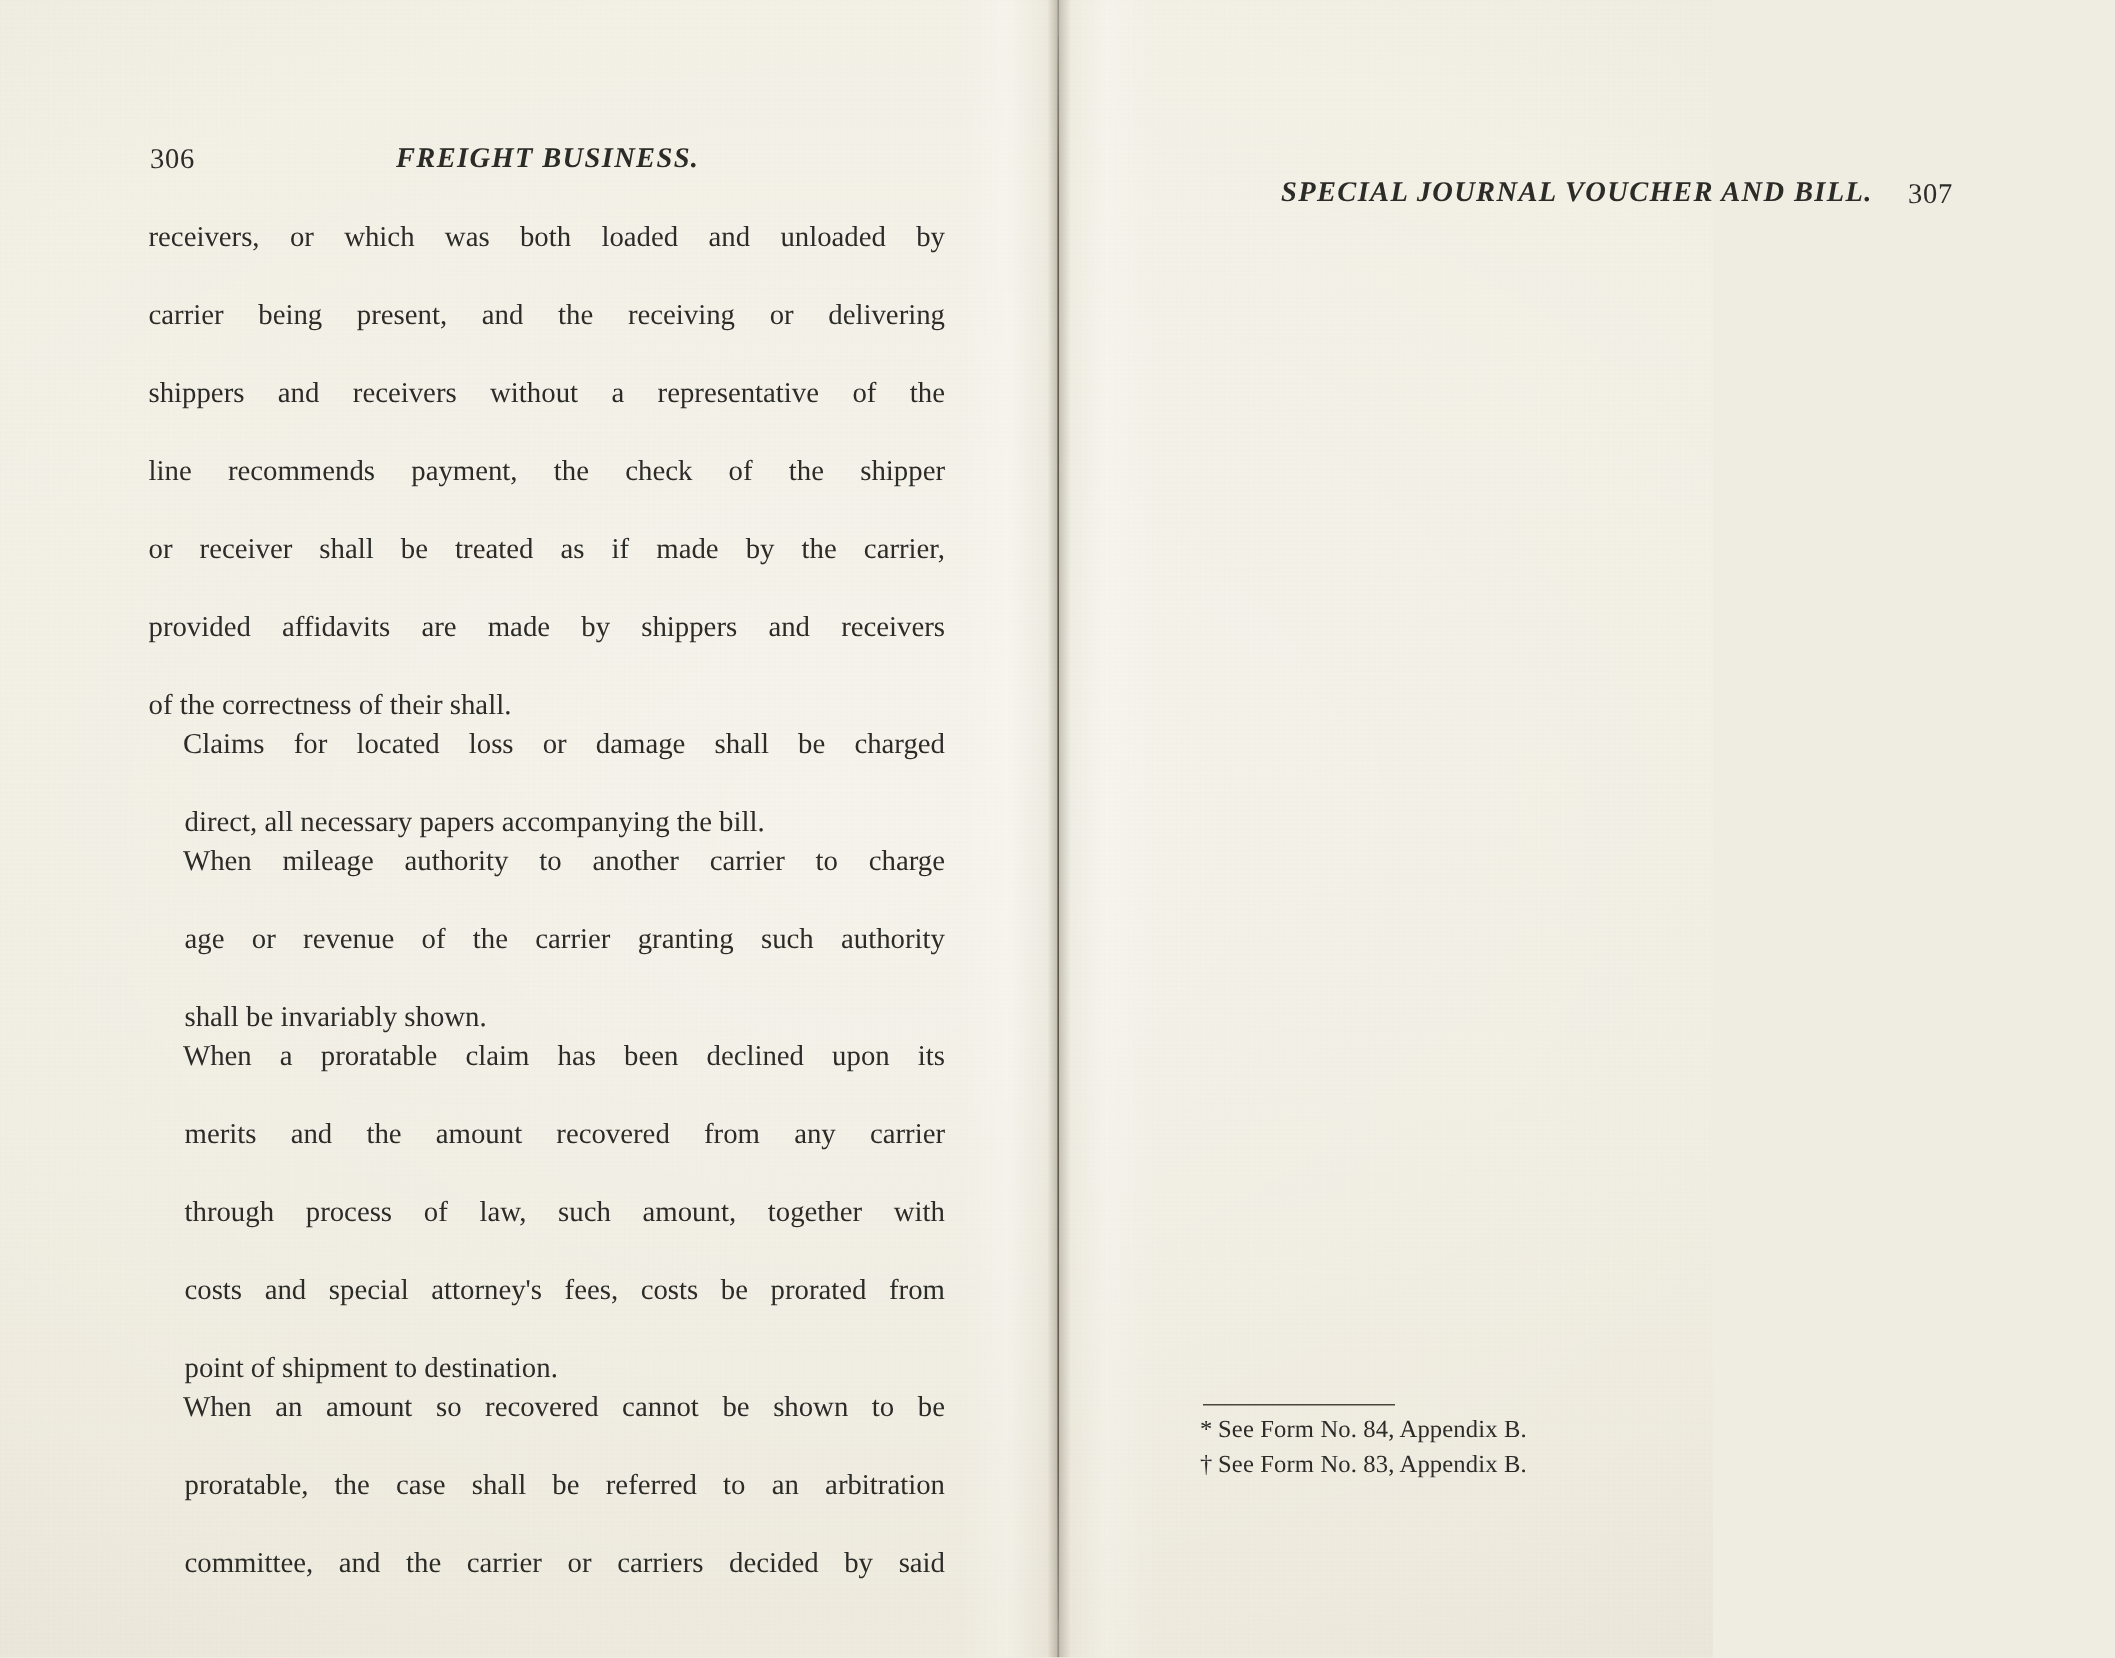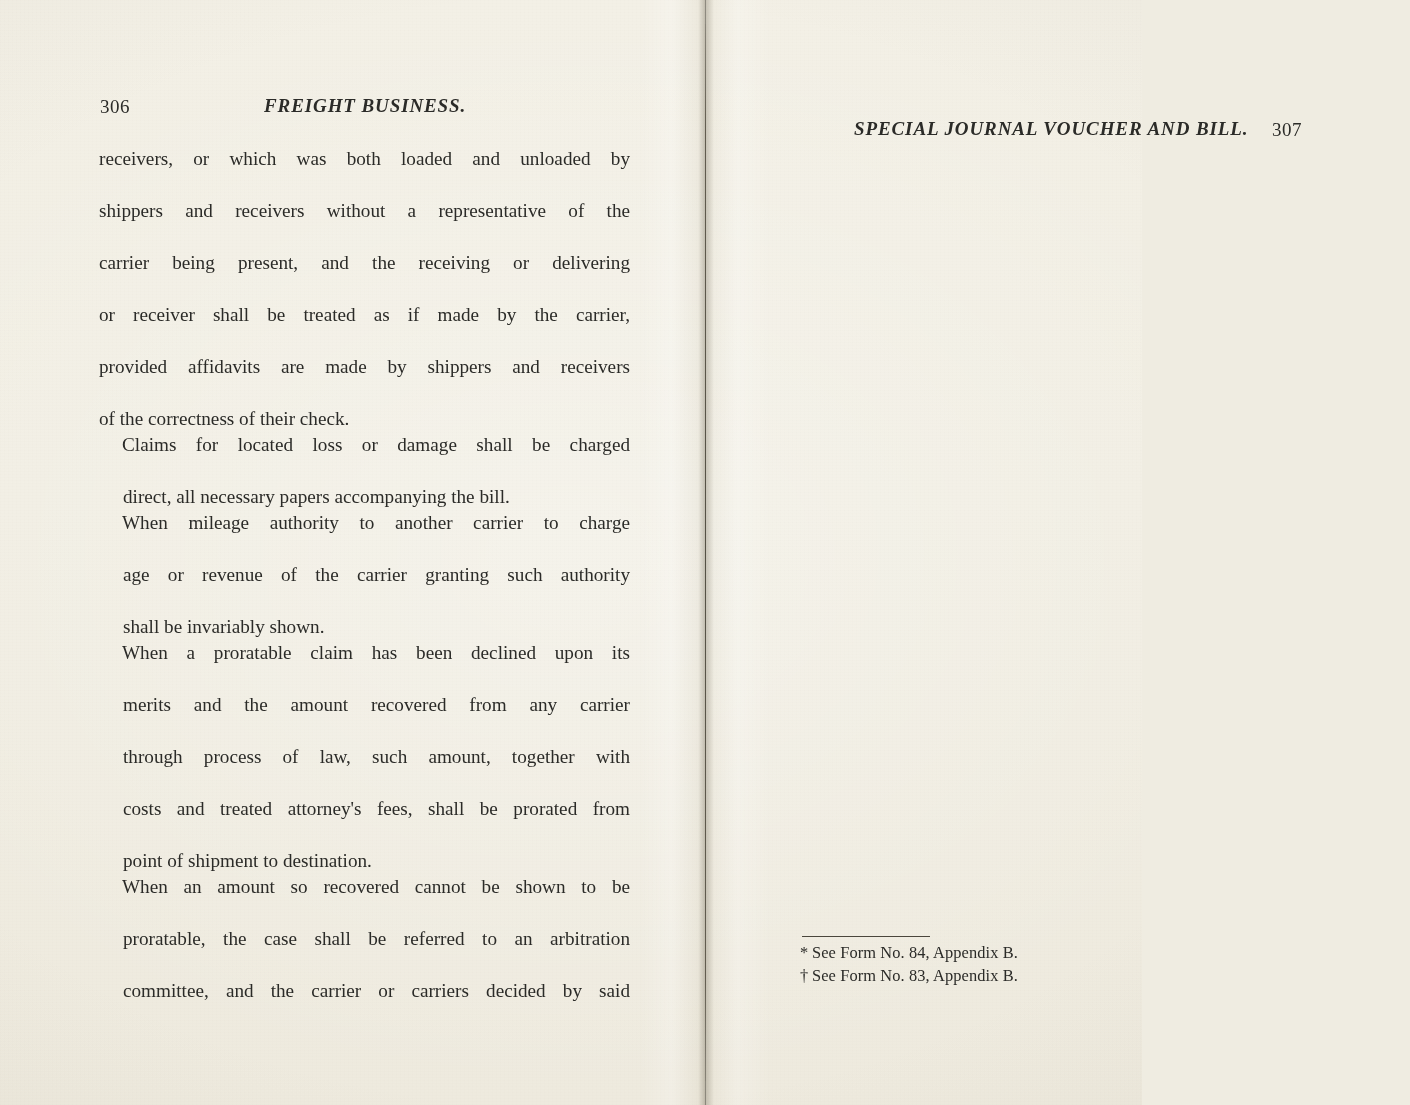--- a/index.html
+++ b/index.html
@@ -180,43 +180,44 @@
 
     <div class="runhead runhead-left">
       <span class="folio">306</span>
       <span class="title">FREIGHT BUSINESS.</span>
     </div>
 
     <div class="col col-left">
 
       <p class="para noindent">
         <span class="ln">receivers, or which was both loaded and unloaded by</span>
+          <span class="ln">carrier being present, and the receiving or delivering</span>
           <span class="ln">shippers and receivers without a representative of the</span>
-          <span class="ln">carrier being present, and the receiving or delivering</span>
+          <span class="ln">line recommends payment, the check of the shipper</span>
           <span class="ln">or receiver shall be treated as if made by the carrier,</span>
           <span class="ln">provided affidavits are made by shippers and receivers</span>
-          <span class="ln last">of the correctness of their check.</span>
+          <span class="ln last">of the correctness of their shall.</span>
       </p>
 
       <p class="para">
         <span class="ln indent">Claims for located loss or damage shall be charged</span>
           <span class="ln last">direct, all necessary papers accompanying the bill.</span>
       </p>
 
       <p class="para">
         <span class="ln indent">When mileage authority to another carrier to charge</span>
           <span class="ln">age or revenue of the carrier granting such authority</span>
           <span class="ln last">shall be invariably shown.</span>
       </p>
 
       <p class="para">
         <span class="ln indent">When a proratable claim has been declined upon its</span>
           <span class="ln">merits and the amount recovered from any carrier</span>
           <span class="ln">through process of law, such amount, together with</span>
-          <span class="ln">costs and treated attorney's fees, shall be prorated from</span>
+          <span class="ln">costs and special attorney's fees, costs be prorated from</span>
           <span class="ln last">point of shipment to destination.</span>
       </p>
 
       <p class="para">
         <span class="ln indent">When an amount so recovered cannot be shown to be</span>
           <span class="ln">proratable, the case shall be referred to an arbitration</span>
           <span class="ln">committee, and the carrier or carriers decided by said</span>
       </p>
 
     </div>

